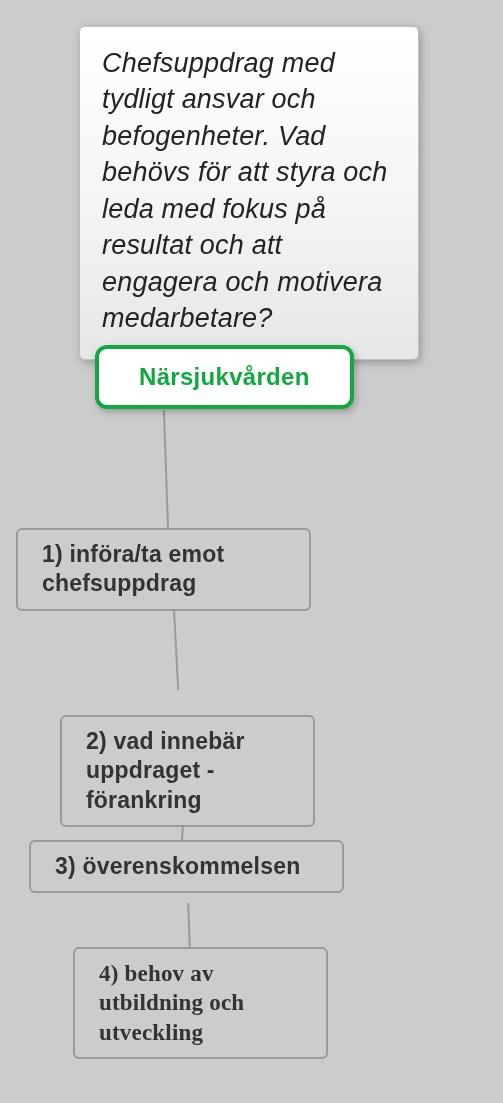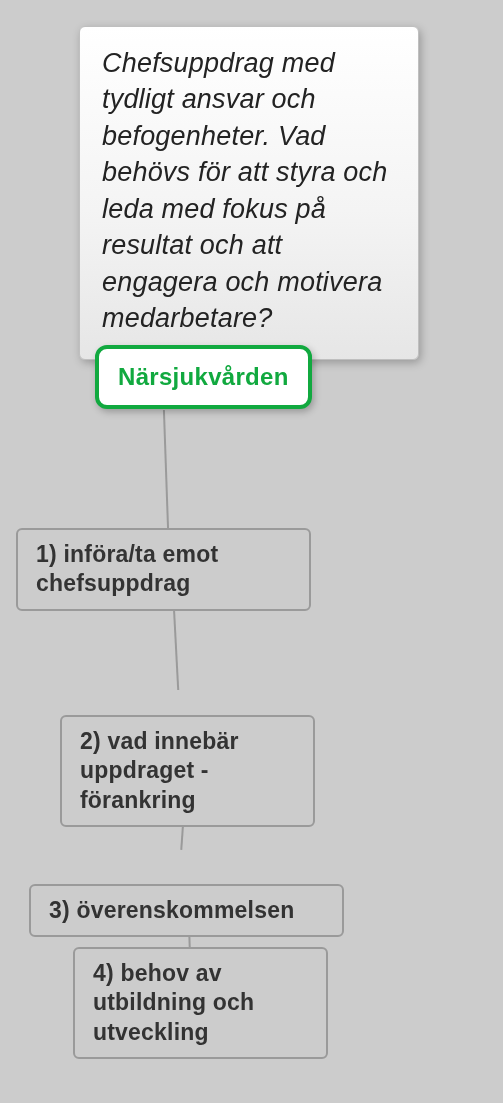--- a/index.html
+++ b/index.html
@@ -44,54 +44,54 @@
     border-left: 14px solid transparent;
     border-right: 14px solid transparent;
     border-top: 24px solid #e6e6e6;
     filter: drop-shadow(1px 2px 2px rgba(0,0,0,0.15));
   }
 
   .root-node {
     position: absolute;
     left: 95px;
     top: 345px;
-    padding: 14px 19px;
+    padding: 14px 40px;
     background: #ffffff;
     border: 4px solid #11a93f;
     border-radius: 12px;
     box-shadow: 2px 3px 7px rgba(0,0,0,0.25);
   }
   .root-node-text {
     font-weight: bold;
     font-size: 24px;
     color: #11a93f;
     letter-spacing: 0.3px;
   }
 
   .step-box {
     position: absolute;
     background: #cccccc;
     border: 2px solid #9a9a9a;
     border-radius: 6px;
-    padding: 10px 18px;
+    padding: 10px 24px;
     box-sizing: border-box;
   }
   .step-text {
     font-weight: bold;
     font-size: 23px;
     color: #333333;
     line-height: 1.28;
     letter-spacing: 0.2px;
   }
 
   
   .step1 { left: 16px;  top: 528px; width: 295px; }
   .step2 { left: 60px;  top: 688px; width: 255px; margin-top: 27px; }
-  .step3 { left: 29px;  top: 884px; width: 315px; }
-  .step4 { left: 73px;  top: 947px; width: 255px; }
+  .step3 { left: 29px;  top: 840px; width: 315px; }
+  .step4 { left: 73px;  top: 947px; width: 255px; font-family: Liberation Serif, serif; }
 
   
   .conn {
     position: absolute;
     width: 2px;
     background: #9a9a9a;
   }
   .c1 { left: 165px; top: 410px; height: 120px; transform: rotate(-2deg); }
   .c2 { left: 175px; top: 605px; height: 85px;  transform: rotate(-3deg); }
   .c3 { left: 182px; top: 800px; height: 50px;  transform: rotate(4deg); }

